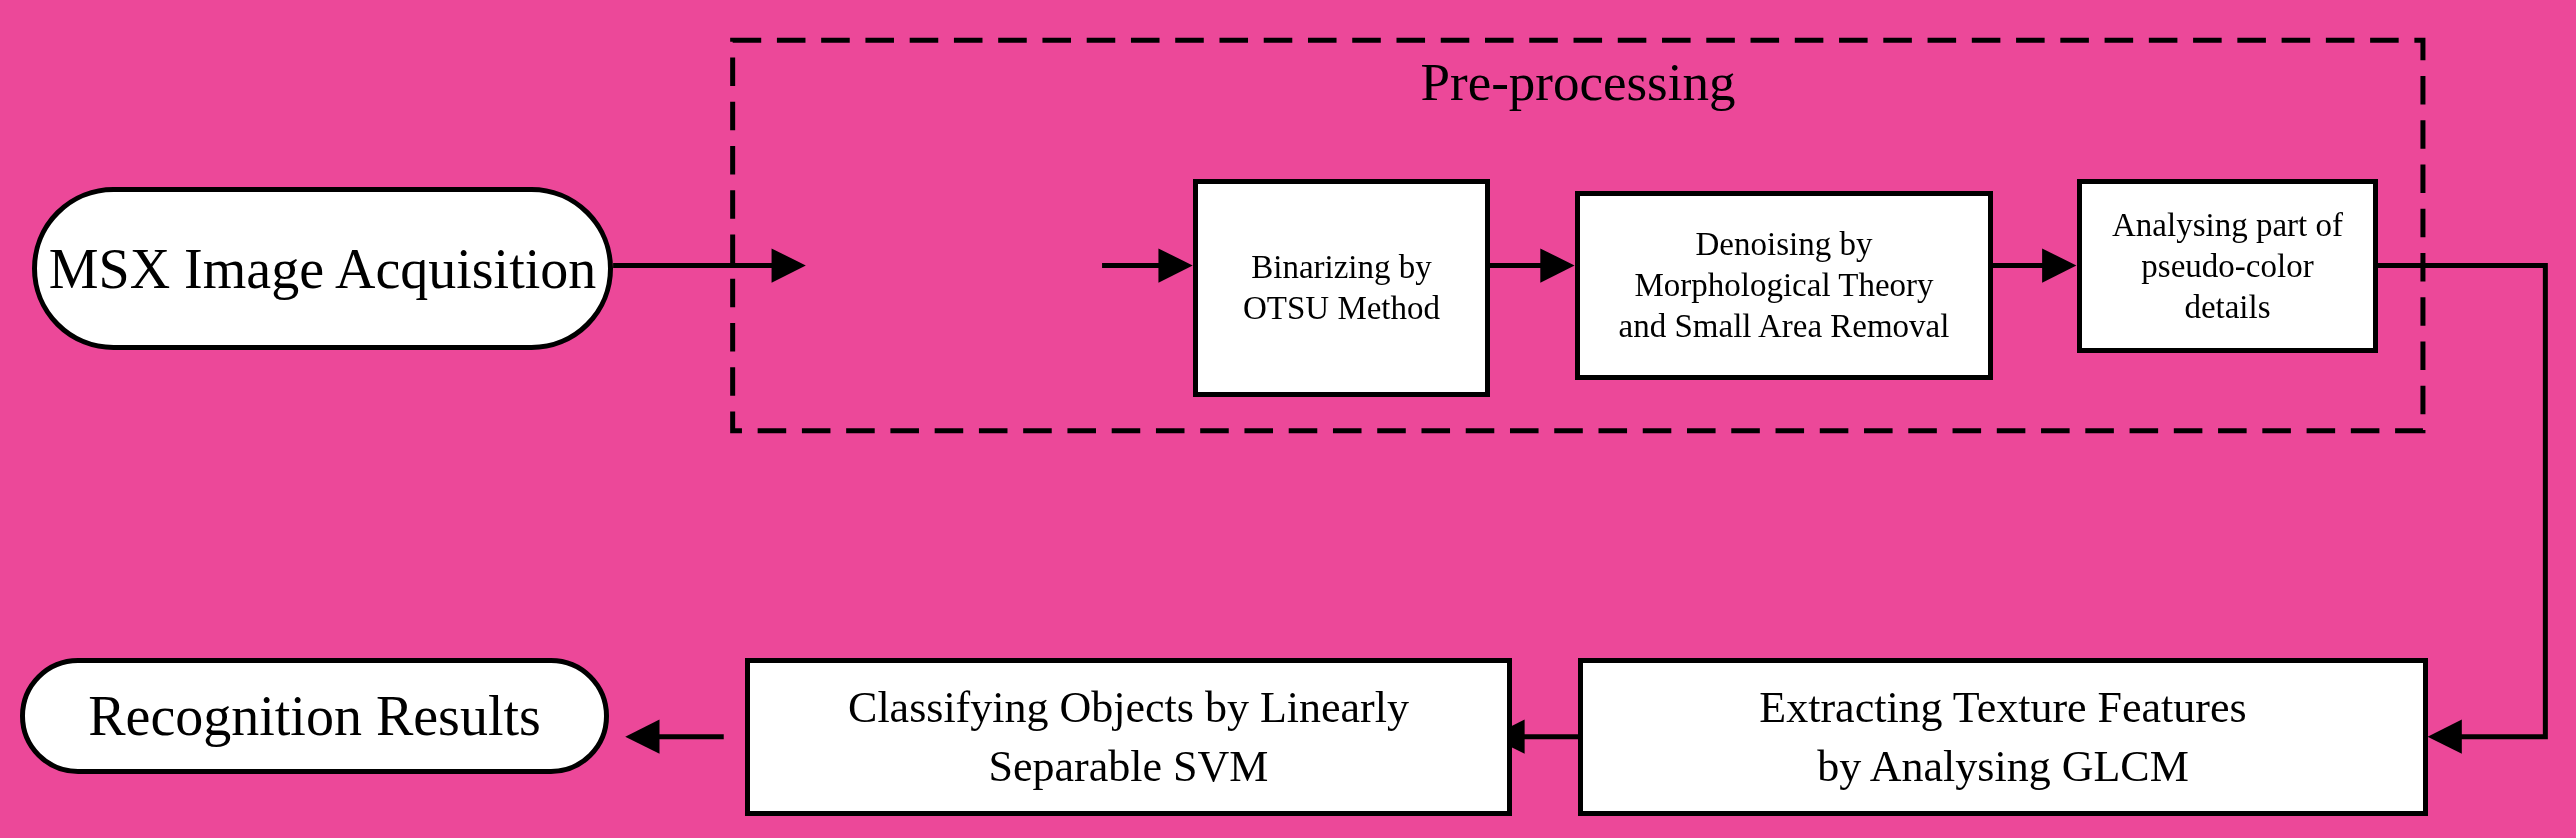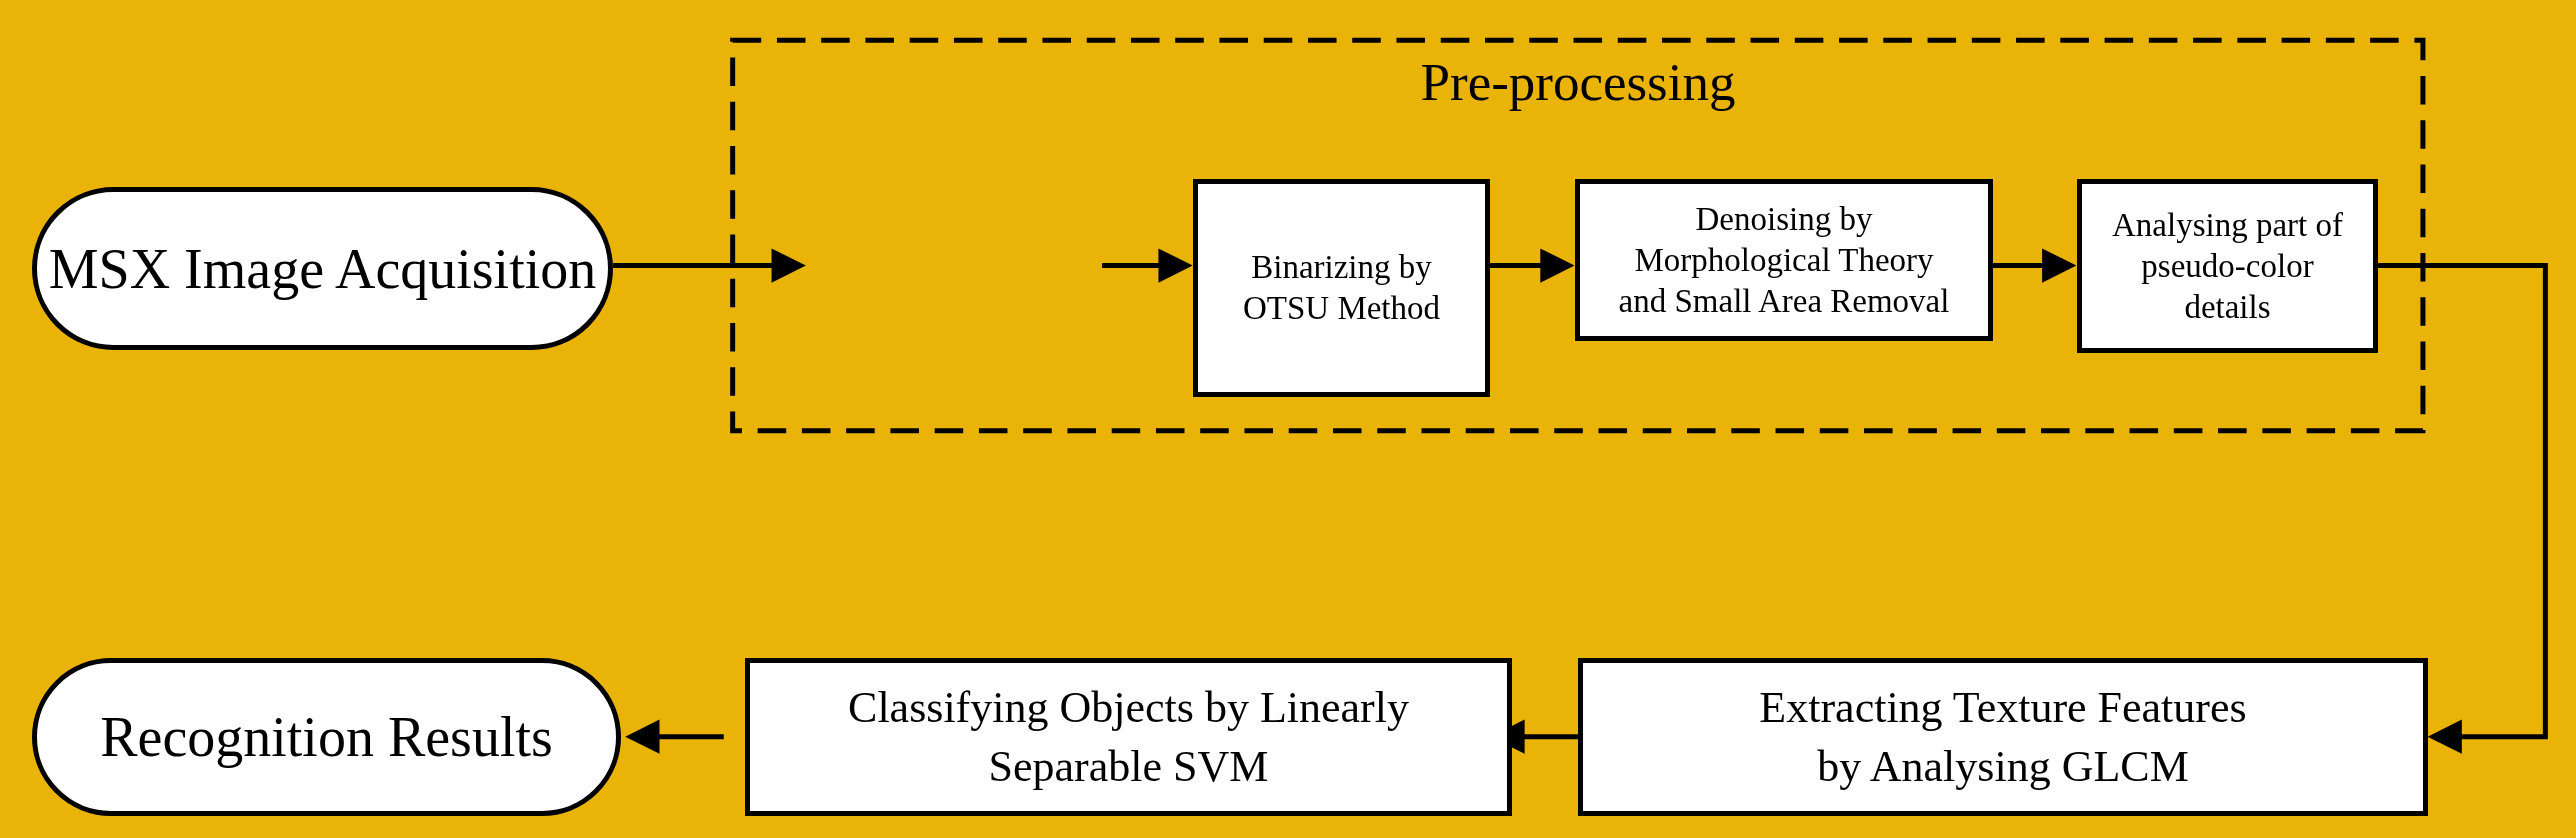--- a/index.html
+++ b/index.html
@@ -1,20 +1,20 @@
 <!DOCTYPE html>
 <html style="font-size:11.4px"><head>
 <meta charset="utf-8">
 <style>
   html, body { margin: 0; padding: 0; background: #ffffff; }
   .canvas {
     position: relative;
     width: 2576px;
     height: 838px;
-    background: #eab308;
+    background: #ec4899;
     color: #000000;
     font-family: "Liberation Serif", "DejaVu Serif", serif;
     overflow: hidden;
   }
   .connector-layer {
     position: absolute;
     left: 0; top: 0;
     width: 2576px; height: 838px;
   }
   .node {
@@ -49,25 +49,25 @@
     top: 50px;
     width: 1696px;
     text-align: center;
     font-size: 53px;
     line-height: 64px;
   }
   
   .n-msx         { left: 32px;   top: 187px; width: 581px;  height: 163px; }
   .n-taking      { left: 806px; top: 179px; width: 296px;  height: 174px; }
   .n-binarizing  { left: 1193px; top: 179px; width: 297px;  height: 218px; }
-  .n-denoising   { left: 1575px; top: 179px; width: 418px;  height: 162px; }
+  .n-denoising   { left: 1575px; top: 191px; width: 418px;  height: 189px; }
   .n-restoring   { left: 2077px; top: 179px; width: 301px;  height: 174px; }
   .n-classifying { left: 745px; top: 658px; width: 767px; height: 158px; }
   .n-extracting  { left: 1578px; top: 658px; width: 850px; height: 158px; }
-  .n-results     { left: 32px;   top: 658px; width: 589px;  height: 158px; }
+  .n-results     { left: 20px;   top: 658px; width: 589px;  height: 116px; }
 </style>
 </head>
 <body>
 
 <div class="canvas">
 
   <svg class="connector-layer" viewBox="0 0 3607 1174">
 
     <rect x="1025.5" y="56.5" width="2368" height="547" fill="none" stroke="#000000" stroke-width="7" stroke-dasharray="40 22"></rect>
 

